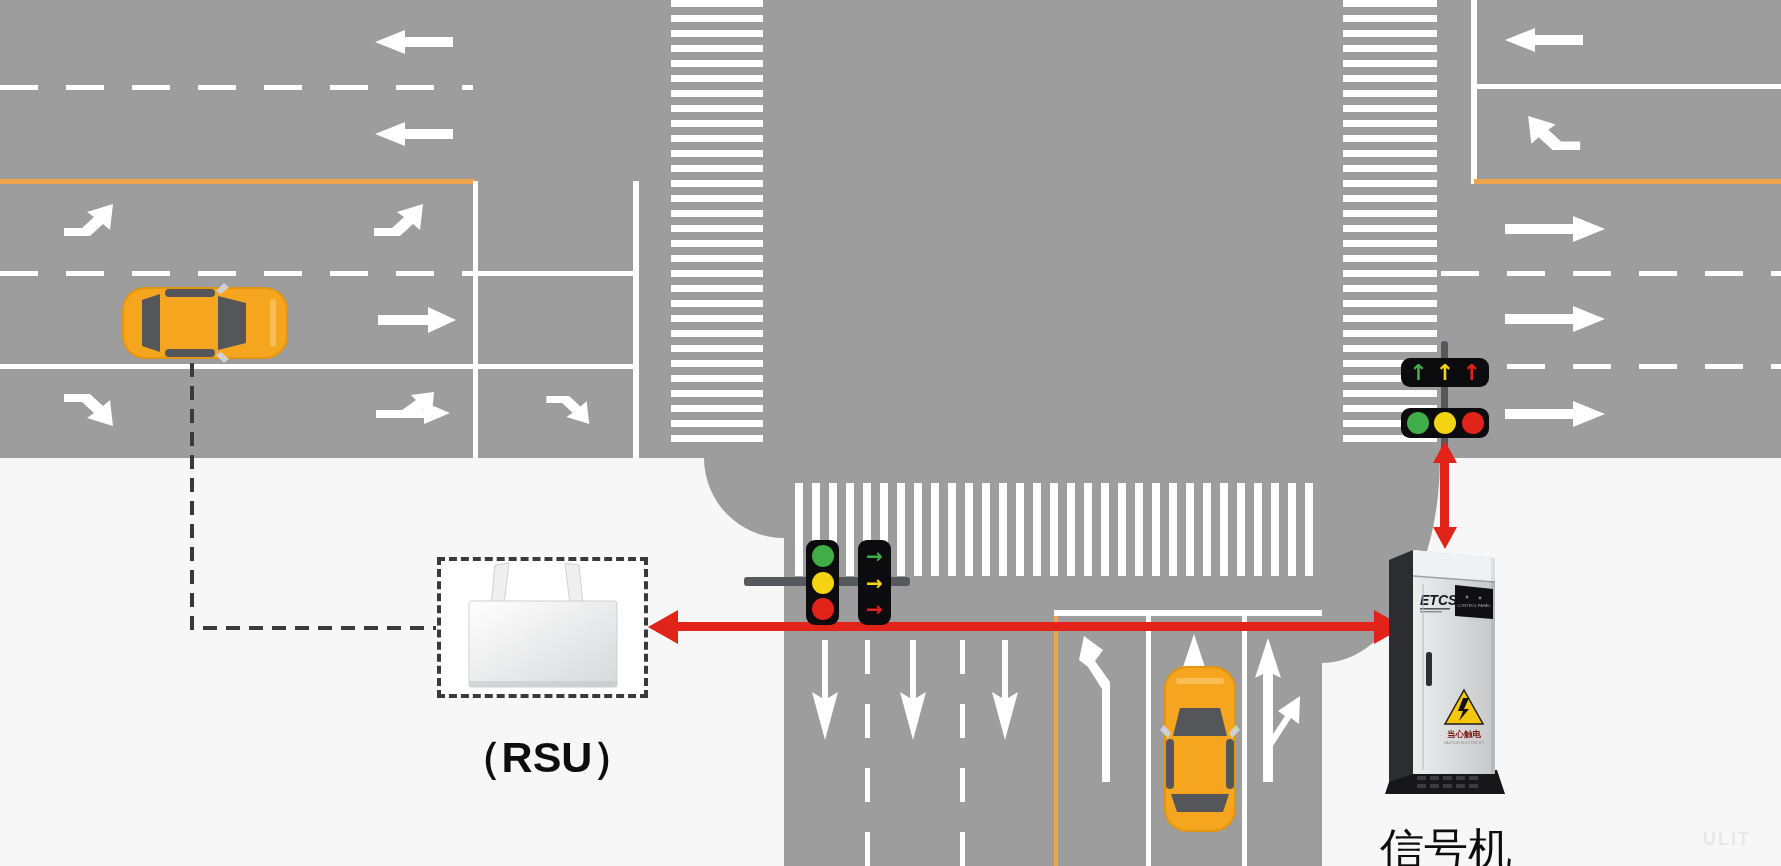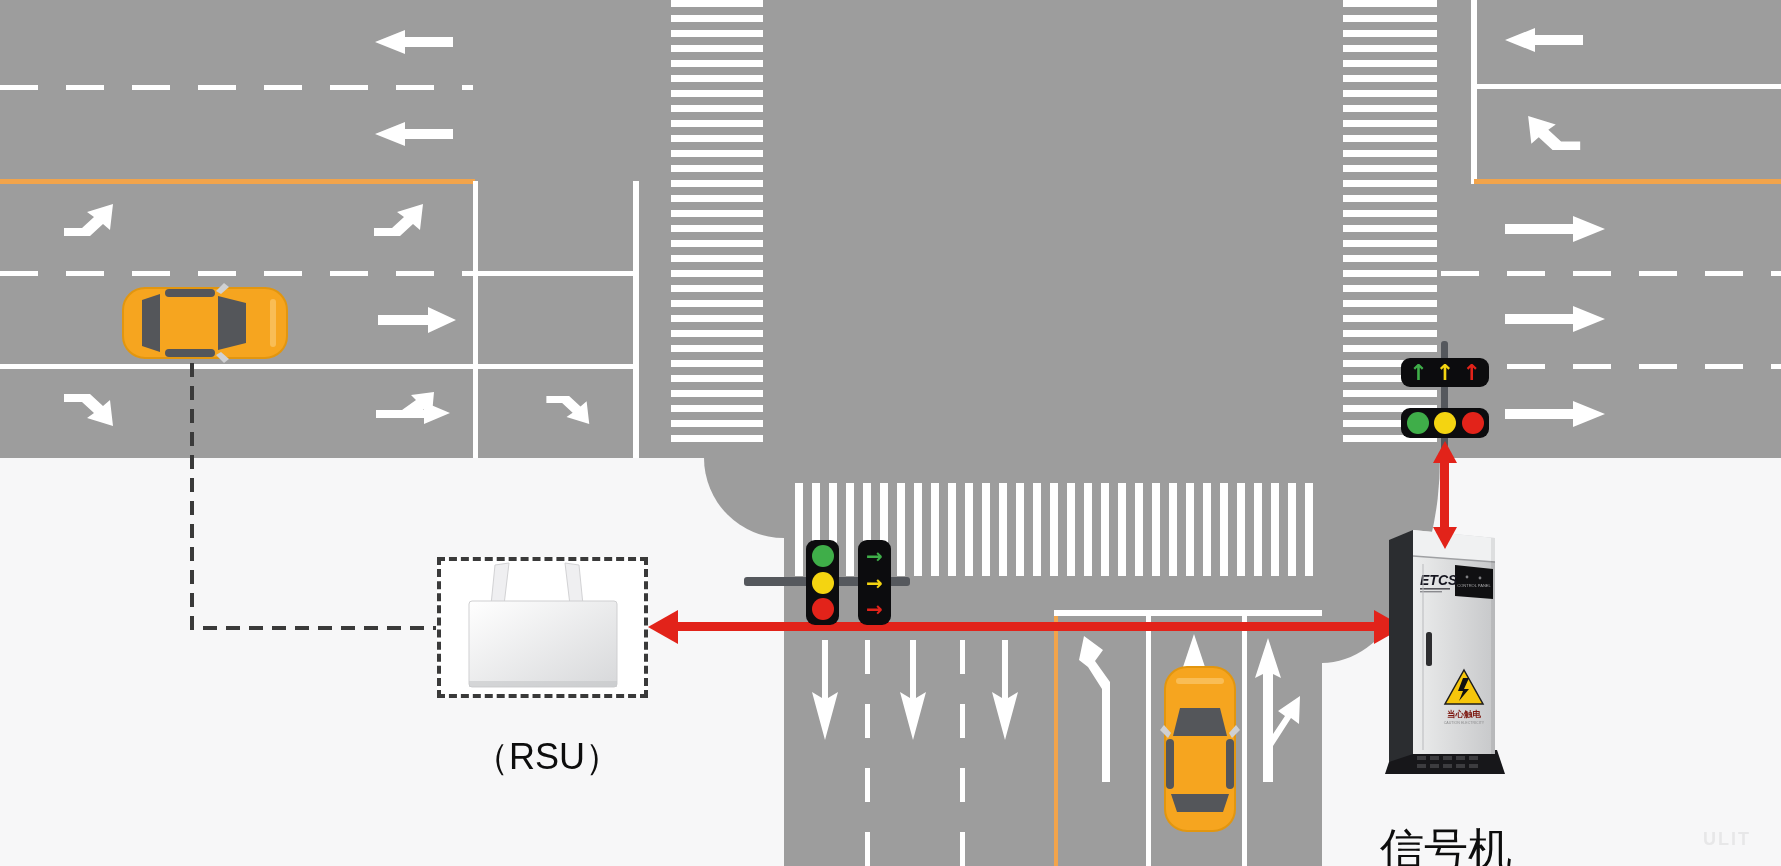--- a/index.html
+++ b/index.html
@@ -39,21 +39,21 @@
   .tri-right{border-top:17px solid transparent;border-bottom:17px solid transparent;border-left:30px solid var(--link-red,#e2231a);}
   .tri-up{border-left:12px solid transparent;border-right:12px solid transparent;border-bottom:22px solid var(--link-red,#e2231a);}
   .tri-down{border-left:12px solid transparent;border-right:12px solid transparent;border-top:22px solid var(--link-red,#e2231a);}
   
   #rsu-box{border:4px dashed #3a3a3a;background:#fff;box-sizing:border-box;}
   
   .lbl{color:#0d0d0d;text-align:center;}
   #obu-label{font-size:46px;font-weight:bold;letter-spacing:1px;
      text-shadow:-3px -3px 0 #fff,3px -3px 0 #fff,-3px 3px 0 #fff,3px 3px 0 #fff,0 -3px 0 #fff,0 3px 0 #fff,-3px 0 0 #fff,3px 0 0 #fff;}
   #rsu-label .l1{font-size:42px;font-weight:500;line-height:54px;}
-  #rsu-label .l2{font-size:36px;font-weight:400;line-height:50px;}
+  #rsu-label .l2{font-size:43px;font-weight:700;line-height:50px;}
   #signal-label{font-size:44px;font-weight:500;}
   #watermark{font-size:18px;color:#e7e7e8;letter-spacing:2px;font-weight:bold;}
 </style>
 </head>
 <body>
 
 <div id="canvas">
 
   <div class="abs road" id="road-top" style="left:0;top:0;width:1781px;height:458px;"></div>
   <div class="abs road" id="road-south" style="left:784px;top:458px;width:538px;height:408px;"></div>
@@ -248,21 +248,21 @@
     <span class="tl-glyph g-green" style="font-size:22px;">↑</span>
     <span class="tl-glyph g-yellow" style="font-size:22px;">↑</span>
     <span class="tl-glyph g-red" style="font-size:22px;">↑</span>
   </div>
   <div class="abs tl-house" style="left:1401px;top:408px;width:88px;height:30px;">
     <div class="bulb b-green"></div>
     <div class="bulb b-yellow"></div>
     <div class="bulb b-red"></div>
   </div>
 
-  <div class="abs" style="left:1383px;top:524px;width:124px;height:258px;">
+  <div class="abs" style="left:1383px;top:544px;width:124px;height:258px;">
     <svg viewBox="0 0 124 258" width="124" height="258">
       <defs>
         <linearGradient id="cabG" x1="0" y1="0" x2="1" y2="0">
           <stop offset="0" stop-color="#eceded"></stop>
             <stop offset="1" stop-color="#c7c8ca"></stop>
         </linearGradient>
       </defs>
       <polygon points="10,226 114,226 122,250 2,250" fill="#17171a"></polygon>
       <g fill="#3c3c3f">
         <rect x="34" y="232" width="9" height="4"></rect>

